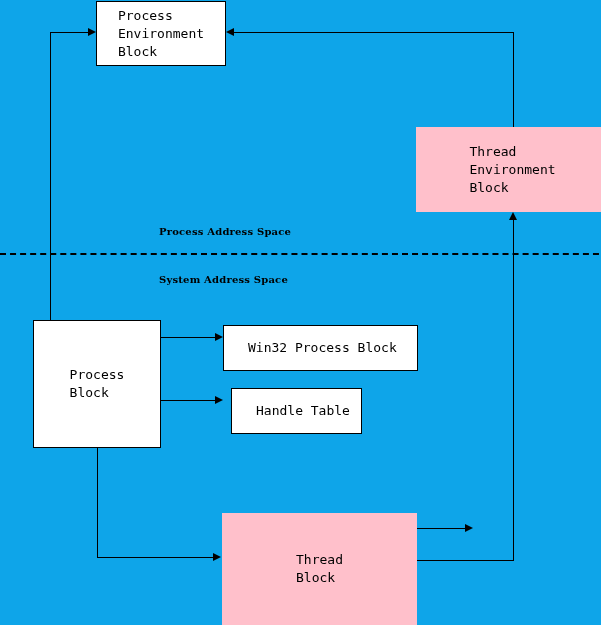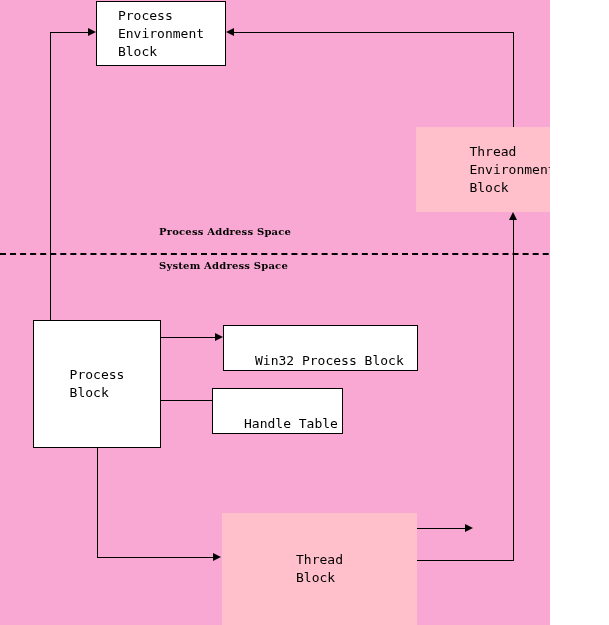--- a/index.html
+++ b/index.html
@@ -2,23 +2,23 @@
 <html><head>
 <meta charset="utf-8">
 <style>
   html, body {
     margin: 0;
     padding: 0;
     background: #ffffff;
   }
   #canvas {
     position: relative;
-    width: 550px;
+    width: 601px;
     height: 625px;
-    background: #f9a8d4;
+    background: #0ea5e9;
     overflow: hidden;
     font-family: "DejaVu Sans Mono", "Liberation Mono", monospace;
   }
   .box {
     position: absolute;
     box-sizing: border-box;
     border: 1px solid #000000;
     background: #ffffff;
     display: flex;
     align-items: center;
@@ -31,22 +31,21 @@
   .box-label {
     font-family: "DejaVu Sans Mono", "Liberation Mono", monospace;
     font-size: 13px;
     line-height: 18px;
     color: #000000;
     white-space: pre;
     text-align: left;
   }
   .label-left {
     justify-content: flex-start;
-    padding-left: 31px;
-    align-items: flex-end;
+    padding-left: 24px;
   }
   .space-label {
     position: absolute;
     font-family: "DejaVu Serif", "Liberation Serif", serif;
     font-weight: bold;
     font-size: 10px;
     color: #000000;
     white-space: nowrap;
     letter-spacing: 0.2px;
   }
@@ -112,38 +111,38 @@
   </div>
 
   <div class="vline" style="left:513px; top:220px; height:340px;"></div>
   <div class="hline" style="left:417px; top:560px; width:97px;"></div>
   <div class="arrow arrow-up" style="left:509px; top:212px;"></div>
 
   <span class="space-label" style="left:159px; top:226px;">Process Address Space</span>
 
   <div class="dashed-divider" style="left:0px; top:253px; width:609px;"></div>
 
-  <span class="space-label" style="left:159px; top:260px;">System Address Space</span>
+  <span class="space-label" style="left:159px; top:274px;">System Address Space</span>
 
   <div class="box" style="left:33px; top:320px; width:128px; height:128px;">
     <span class="box-label">Process
 Block</span>
   </div>
 
   <div class="hline" style="left:161px; top:337px; width:57px;"></div>
   <div class="arrow arrow-right" style="left:215px; top:333px;"></div>
 
   <div class="hline" style="left:161px; top:400px; width:57px;"></div>
   <div class="arrow arrow-right" style="left:215px; top:396px;"></div>
 
   <div class="box label-left" style="left:223px; top:325px; width:195px; height:46px;">
     <span class="box-label">Win32 Process Block</span>
   </div>
 
-  <div class="box label-left" style="left:212px; top:388px; width:131px; height:46px;">
+  <div class="box label-left" style="left:231px; top:388px; width:131px; height:46px;">
     <span class="box-label">Handle Table</span>
   </div>
 
   <div class="vline" style="left:97px; top:448px; height:110px;"></div>
   <div class="hline" style="left:97px; top:557px; width:118px;"></div>
   <div class="arrow arrow-right" style="left:213px; top:553px;"></div>
 
   <div class="box box-pink" style="left:222px; top:513px; width:195px; height:112px;">
     <span class="box-label">Thread
 Block</span>

